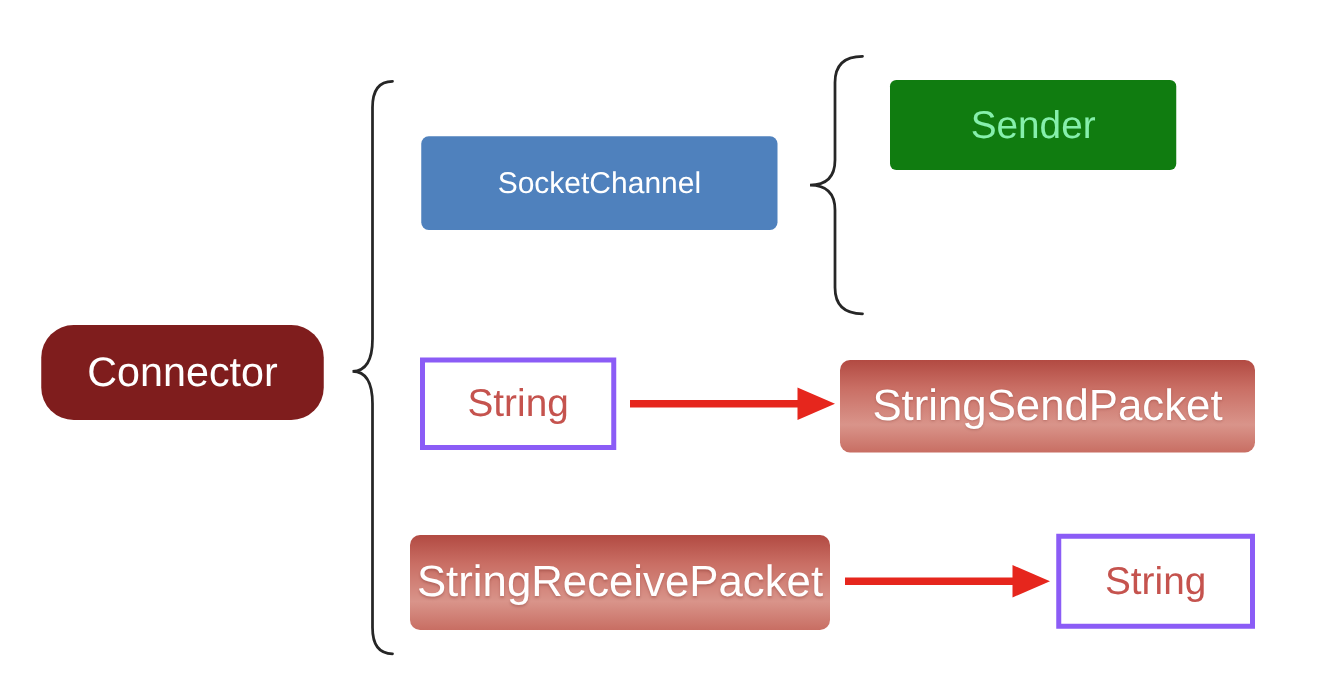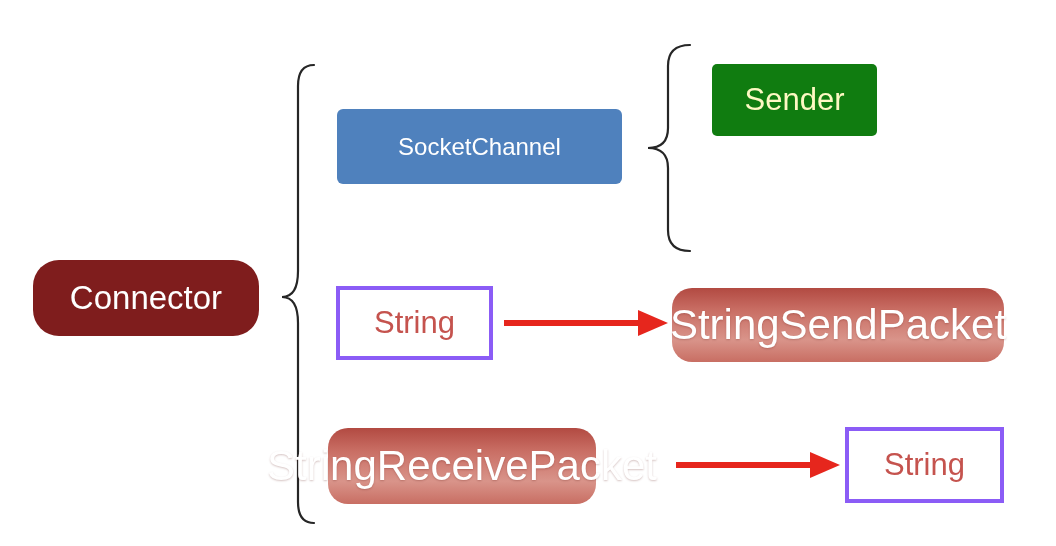--- a/index.html
+++ b/index.html
@@ -34,24 +34,24 @@
   
   .socket-channel {
     left: 337px; top: 109px; width: 285px; height: 75px;
     background: #4f81bd;
     border-radius: 6px;
     color: #ffffff;
     font-size: 24px;
   }
   
   .sender {
-    left: 712px; top: 64px; width: 165px; height: 72px;
+    left: 712px; top: 64px; width: 229px; height: 72px;
     background: #107c10;
     border-radius: 5px;
-    color: #fef9c3;
+    color: #86efac;
     font-size: 31px;
   }
   .receiver {
     left: 712px; top: 162px; width: 197px; height: 72px;
     background: #189af0;
     border-radius: 5px;
     color: #ffffff;
     font-size: 31px;
   }
   
@@ -59,27 +59,27 @@
     background: #ffffff;
     border: 4px solid #8b5cf6;
     color: #c5534e;
     font-size: 31px;
   }
   .string-in  { left: 336px; top: 286px; width: 157px; height: 74px; }
   .string-out { left: 845px; top: 427px; width: 159px; height: 76px; }
   
   .packet {
     background: linear-gradient(180deg, #b24a42 0%, #c96e64 30%, #d9948a 70%, #c86e63 100%);
-    border-radius: 20px;
+    border-radius: 8px;
     color: #ffffff;
-    font-size: 42px;
+    font-size: 35px;
     text-shadow: 0 1px 2px rgba(90, 20, 15, 0.25);
   }
   .send-packet    { left: 672px; top: 288px; width: 332px; height: 74px; }
-  .receive-packet { left: 328px; top: 428px; width: 268px; height: 76px; }
+  .receive-packet { left: 328px; top: 428px; width: 336px; height: 76px; }
   
   .shape { position: absolute; }
   .brace-large { left: 276px; top: 62px; }
   .brace-small { left: 640px; top: 42px; }
   .arrow-send    { left: 500px; top: 305px; }
   .arrow-receive { left: 672px; top: 447px; }
 </style>
 </head>
 <body>
 

